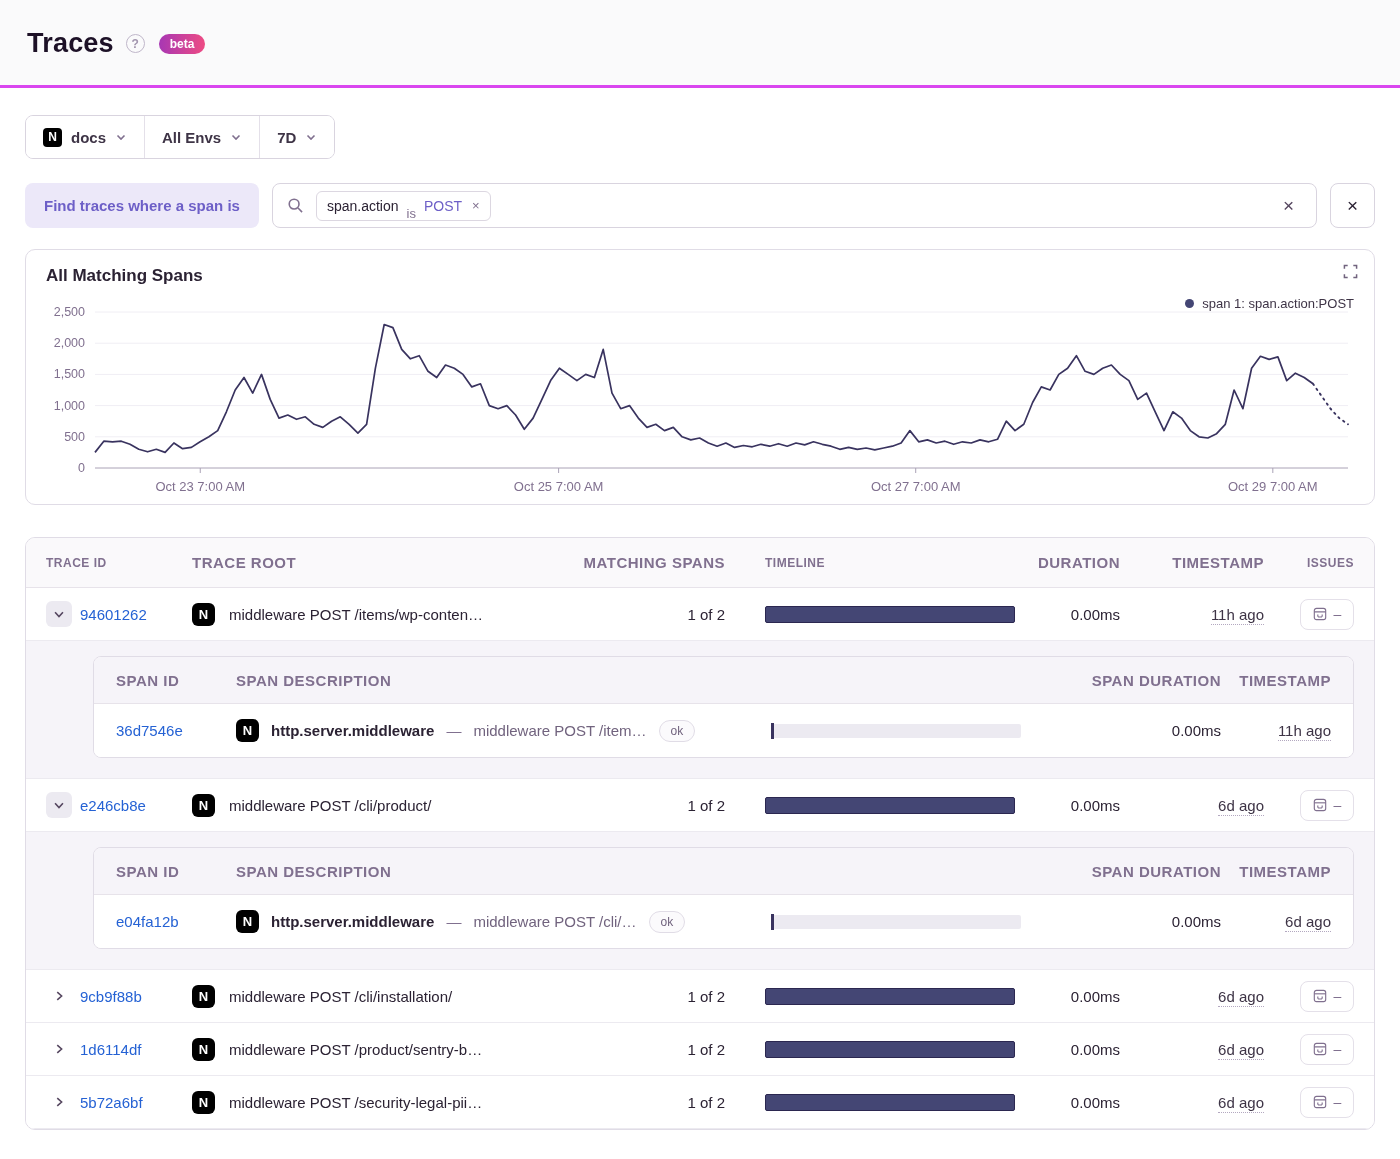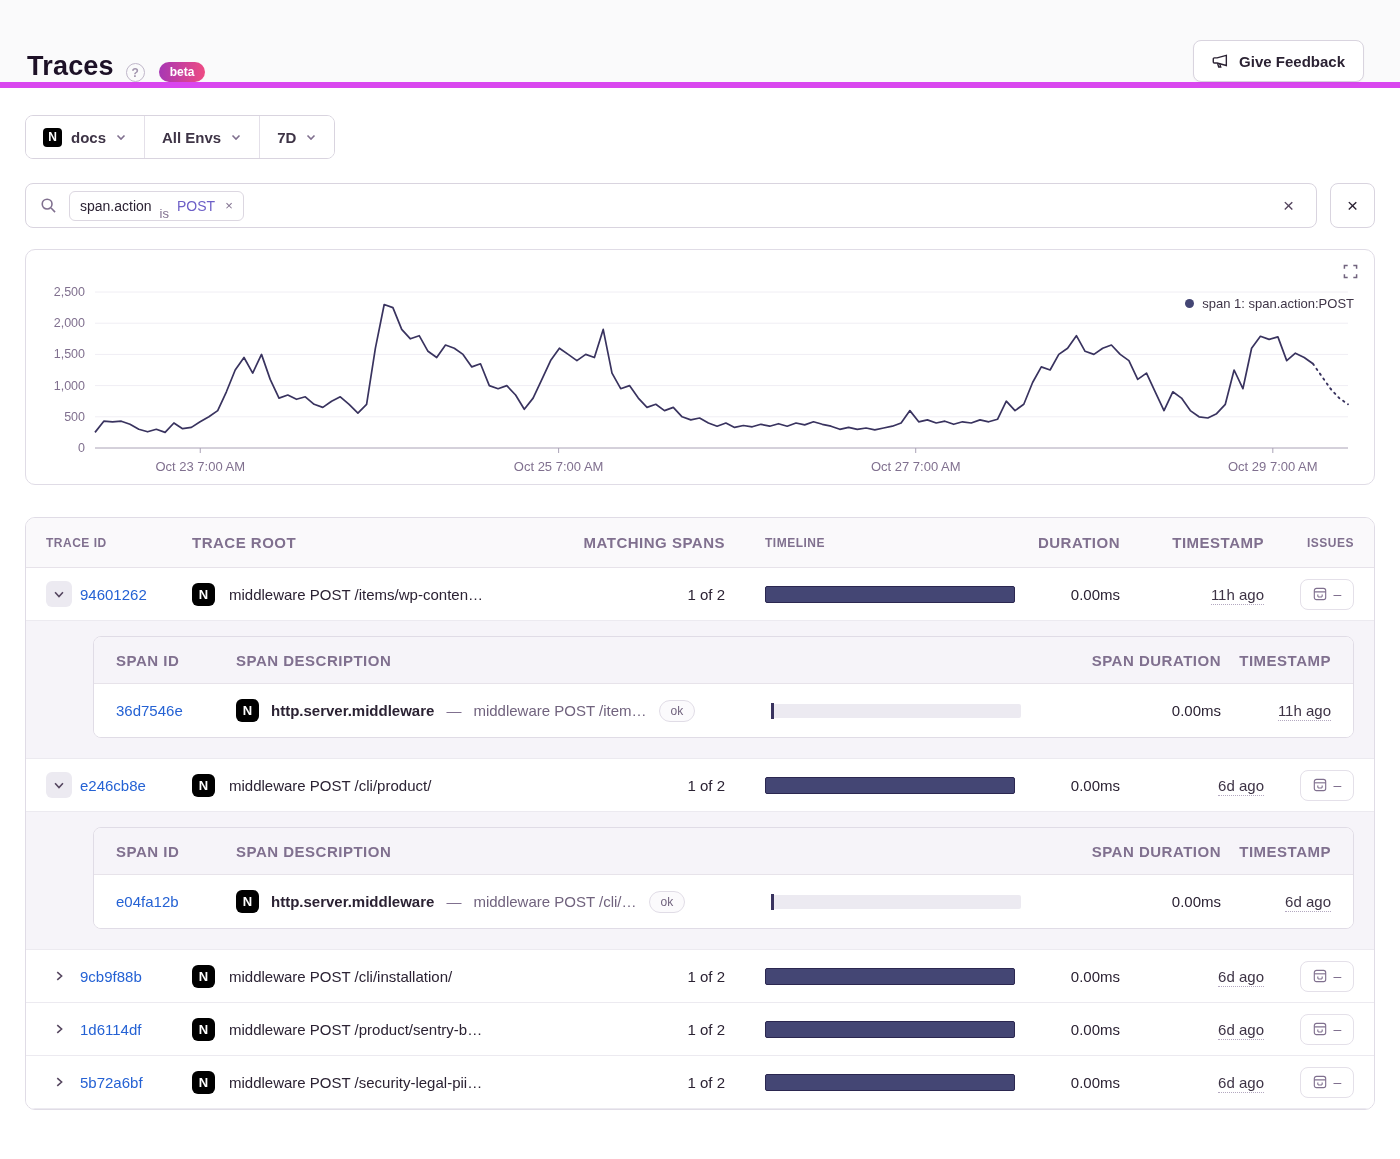--- a/index.html
+++ b/index.html
@@ -1,21 +1,21 @@
 <!DOCTYPE html>
 <html><head>
 <meta charset="utf-8">
 <style>
   * { box-sizing: border-box; margin: 0; padding: 0; }
   html,body { width:1400px; height:1159px; overflow:hidden; background:#fff;
     font-family:"Liberation Sans", sans-serif; color:#2b2233; }
 
   
-  .page-header { background:#fafafb; border-bottom:6px solid #d946ef; height:88px;
-    display:flex; align-items:flex-end; padding:2px 36px 0 27px; }
+  .page-header { background:#fafafb; border-bottom:3px solid #d946ef; height:88px;
+    display:flex; align-items:center; padding:2px 36px 0 27px; }
   .page-title { font-size:27px; font-weight:700; color:#1d1127; letter-spacing:.2px; }
   .help-icon { width:19px; height:19px; border:1.5px solid #c0b7ca; border-radius:50%;
     color:#a295ae; font-size:12px; font-weight:700; display:flex; align-items:center;
     justify-content:center; margin-left:12px; cursor:pointer; }
   .beta-badge { margin-left:14px; padding:3px 11px; border-radius:999px; font-size:12px;
     font-weight:700; color:#fff; background:linear-gradient(92deg,#a737b4,#ee4b83); }
   .feedback-btn { margin-left:auto; display:flex; align-items:center; gap:10px;
     background:#fff; border:1px solid #d9d4df; border-radius:8px; height:42px;
     padding:0 18px; font-size:15px; font-weight:700; color:#2b2233; cursor:pointer;
     box-shadow:0 1px 2px rgba(43,34,51,.04); }
@@ -118,29 +118,20 @@
     border-radius:2px; }
   .bar-tick { position:absolute; left:0; top:-1px; width:3px; height:16px; background:#39335f; }
 </style>
 </head>
 <body>
 
 <div class="page-header">
   <div class="page-title">Traces</div>
   <div class="help-icon">?</div>
   <div class="beta-badge">beta</div>
-  <button class="feedback-btn">
-    <span class="chev-down">
-      <svg width="17" height="17" viewBox="0 0 16 16" fill="none" stroke="#2b2233" stroke-width="1.3">
-        <path d="M13.5 2.2v9.6L4.8 9.4H2.2a1 1 0 0 1-1-1V5.6a1 1 0 0 1 1-1h2.6l8.7-2.4z"></path>
-        <path d="M5.2 9.6l1.1 3.6h1.9l-1-3.4"></path>
-      </svg>
-    </span>
-    <span>Give Feedback</span>
-  </button>
 </div>
 
 <div class="content">
 
   
   <div class="filter-bar">
     <button class="filter-item">
       <span class="n-icon sm">N</span>
       <span>docs</span>
       <span class="chev-down">
@@ -162,20 +153,21 @@
       <span class="chev-down">
         <svg width="12" height="12" viewBox="0 0 12 12" fill="none" stroke="currentColor" stroke-width="1.6">
             <polyline points="2.5 4.5 6 8 9.5 4.5"></polyline>
           </svg>
       </span>
     </button>
   </div>
 
   
   <div class="search-row">
+    <div class="where-pill">Find traces where a span is</div>
     <div class="search-box">
       <span class="search-icon">
         <svg width="17" height="17" viewBox="0 0 16 16" fill="none" stroke="currentColor" stroke-width="1.5">
             <circle cx="6.7" cy="6.7" r="4.6"></circle>
             <line x1="10.4" y1="10.4" x2="14.2" y2="14.2"></line>
           </svg>
       </span>
       <span class="token-chip">
         <span class="token-key">span.action</span>
         <span class="token-op">is</span>
@@ -183,20 +175,21 @@
         <span class="token-x">×</span>
       </span>
       <span class="clear-x">×</span>
     </div>
     <button class="close-btn">×</button>
   </div>
 
 
   
   <div class="chart-panel">
+    <div class="chart-title">All Matching Spans</div>
     <span class="expand-icon">
       <svg width="15" height="15" viewBox="0 0 16 16" fill="none" stroke="currentColor" stroke-width="1.6">
         <path d="M1.5 5V1.5H5"></path>
           <path d="M11 1.5h3.5V5"></path>
           <path d="M14.5 11v3.5H11"></path>
           <path d="M5 14.5H1.5V11"></path>
       </svg>
     </span>
     <div class="chart-legend">
       <span class="legend-dot" style="background: rgb(68, 70, 116);"></span>

